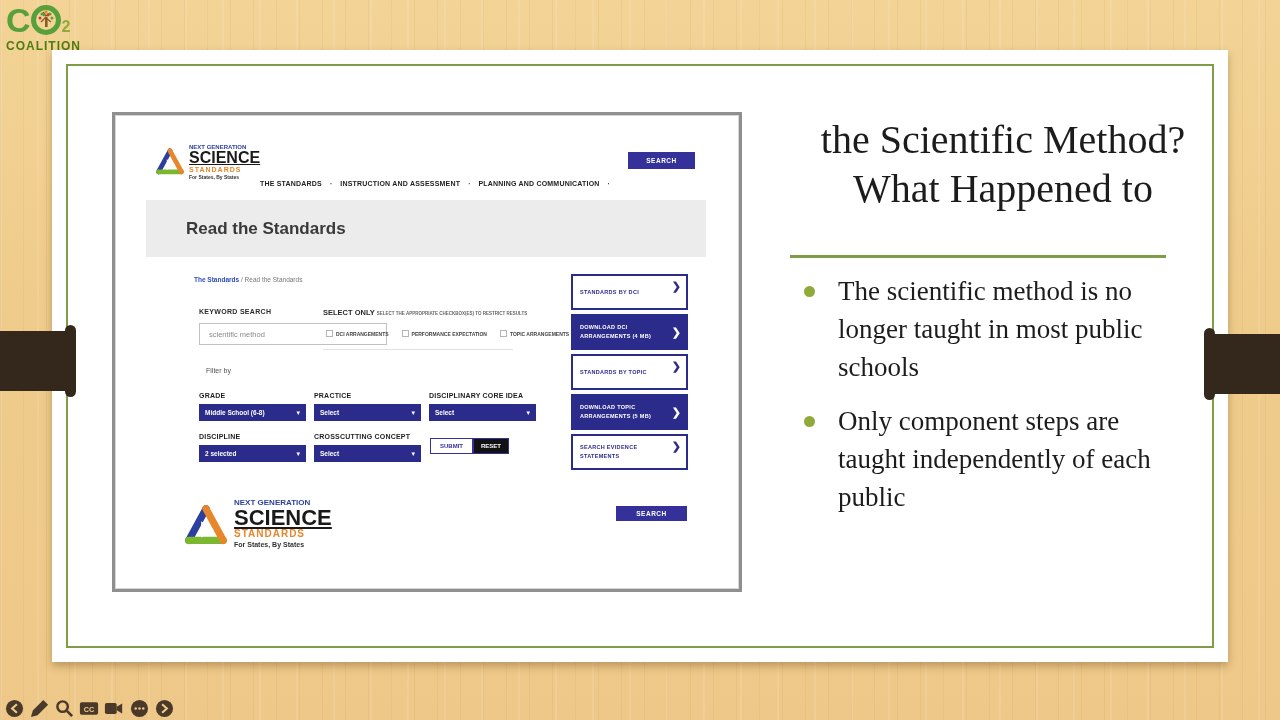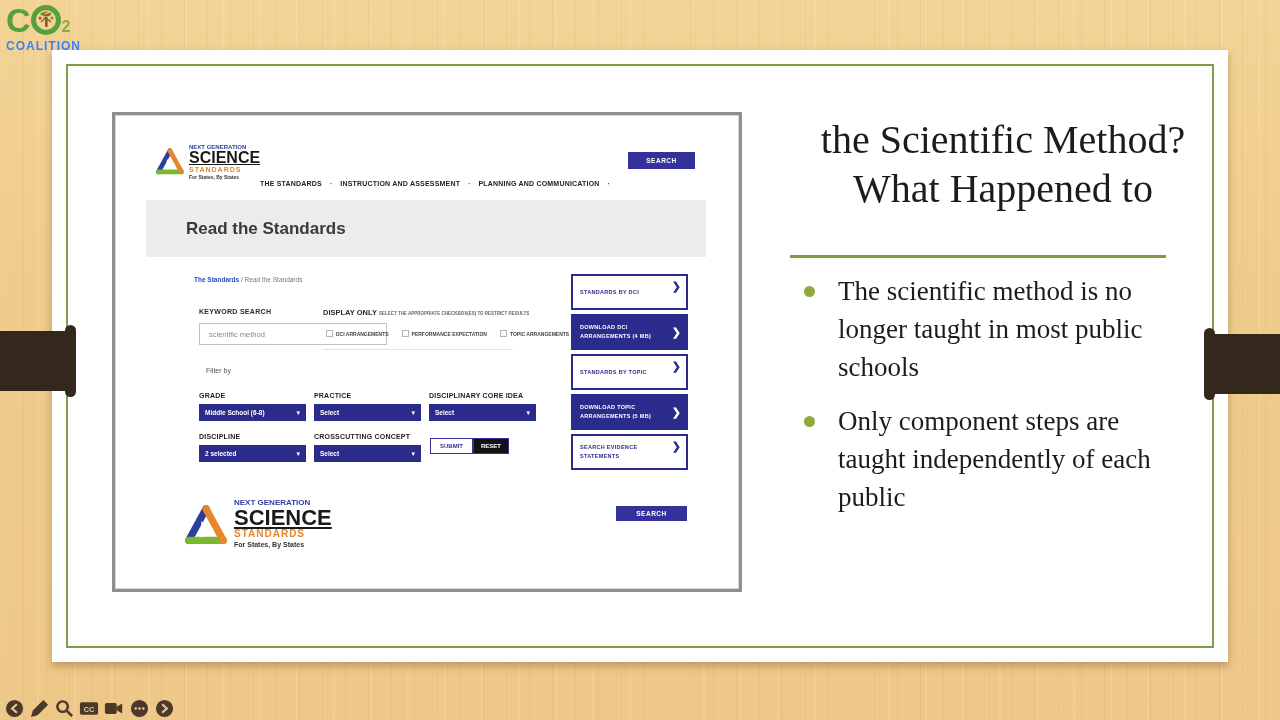--- a/index.html
+++ b/index.html
@@ -13,21 +13,21 @@
     position:relative;
   }
 
   
   .brand { position:absolute; left:6px; top:3px; width:90px; color:#57a03c; }
   .brand-row { display:flex; align-items:flex-start; line-height:1; }
   .brand-co { font-size:34px; font-weight:bold; letter-spacing:-1px; color:#57a03c; }
   .brand-o { display:inline-block; width:30px; height:30px; border:5px solid #57a03c; border-radius:50%;
              position:relative; margin-left:1px; top:2px; }
   .brand-sub { font-size:16px; font-weight:bold; color:#8faa3b; margin-top:16px; margin-left:1px; }
-  .brand-coalition { font-size:12px; font-weight:bold; letter-spacing:1px; color:#3b82f6; margin-top:2px; }
+  .brand-coalition { font-size:12px; font-weight:bold; letter-spacing:1px; color:#4d7c0f; margin-top:2px; }
 
   
   .slide { position:absolute; left:52px; top:50px; width:1176px; height:612px; background:#ffffff;
            box-shadow:0 4px 8px rgba(90,60,20,0.35); }
   .slide-border { position:absolute; inset:14px; border:2px solid #7e9d46; pointer-events:none; }
 
   
   .clip { position:absolute; background:#33281b; height:60px; }
   .clip.left  { left:0; top:331px; width:70px; }
   .clip.right { right:0; top:334px; width:70px; }
@@ -176,21 +176,21 @@
       </div>
 
       <div class="crumbs">
         <span class="crumb-link">The Standards</span><span class="crumb-sep"> / </span><span class="crumb-cur">Read the Standards</span>
       </div>
 
       <div class="kw-label">KEYWORD SEARCH</div>
       <input class="kw-input" type="text" value="scientific method" style="">
 
       <div class="do-label">
-        <span>DISPLAY ONLY</span><span class="do-hint">SELECT THE APPROPRIATE CHECKBOX(ES) TO RESTRICT RESULTS</span>
+        <span>SELECT ONLY</span><span class="do-hint">SELECT THE APPROPRIATE CHECKBOX(ES) TO RESTRICT RESULTS</span>
       </div>
       <div class="cb-row">
         <span class="cb">
           <span class="cb-box"></span>
           <span class="cb-label">DCI ARRANGEMENTS</span>
         </span>
         <span class="cb">
           <span class="cb-box"></span>
           <span class="cb-label">PERFORMANCE EXPECTATION</span>
         </span>

